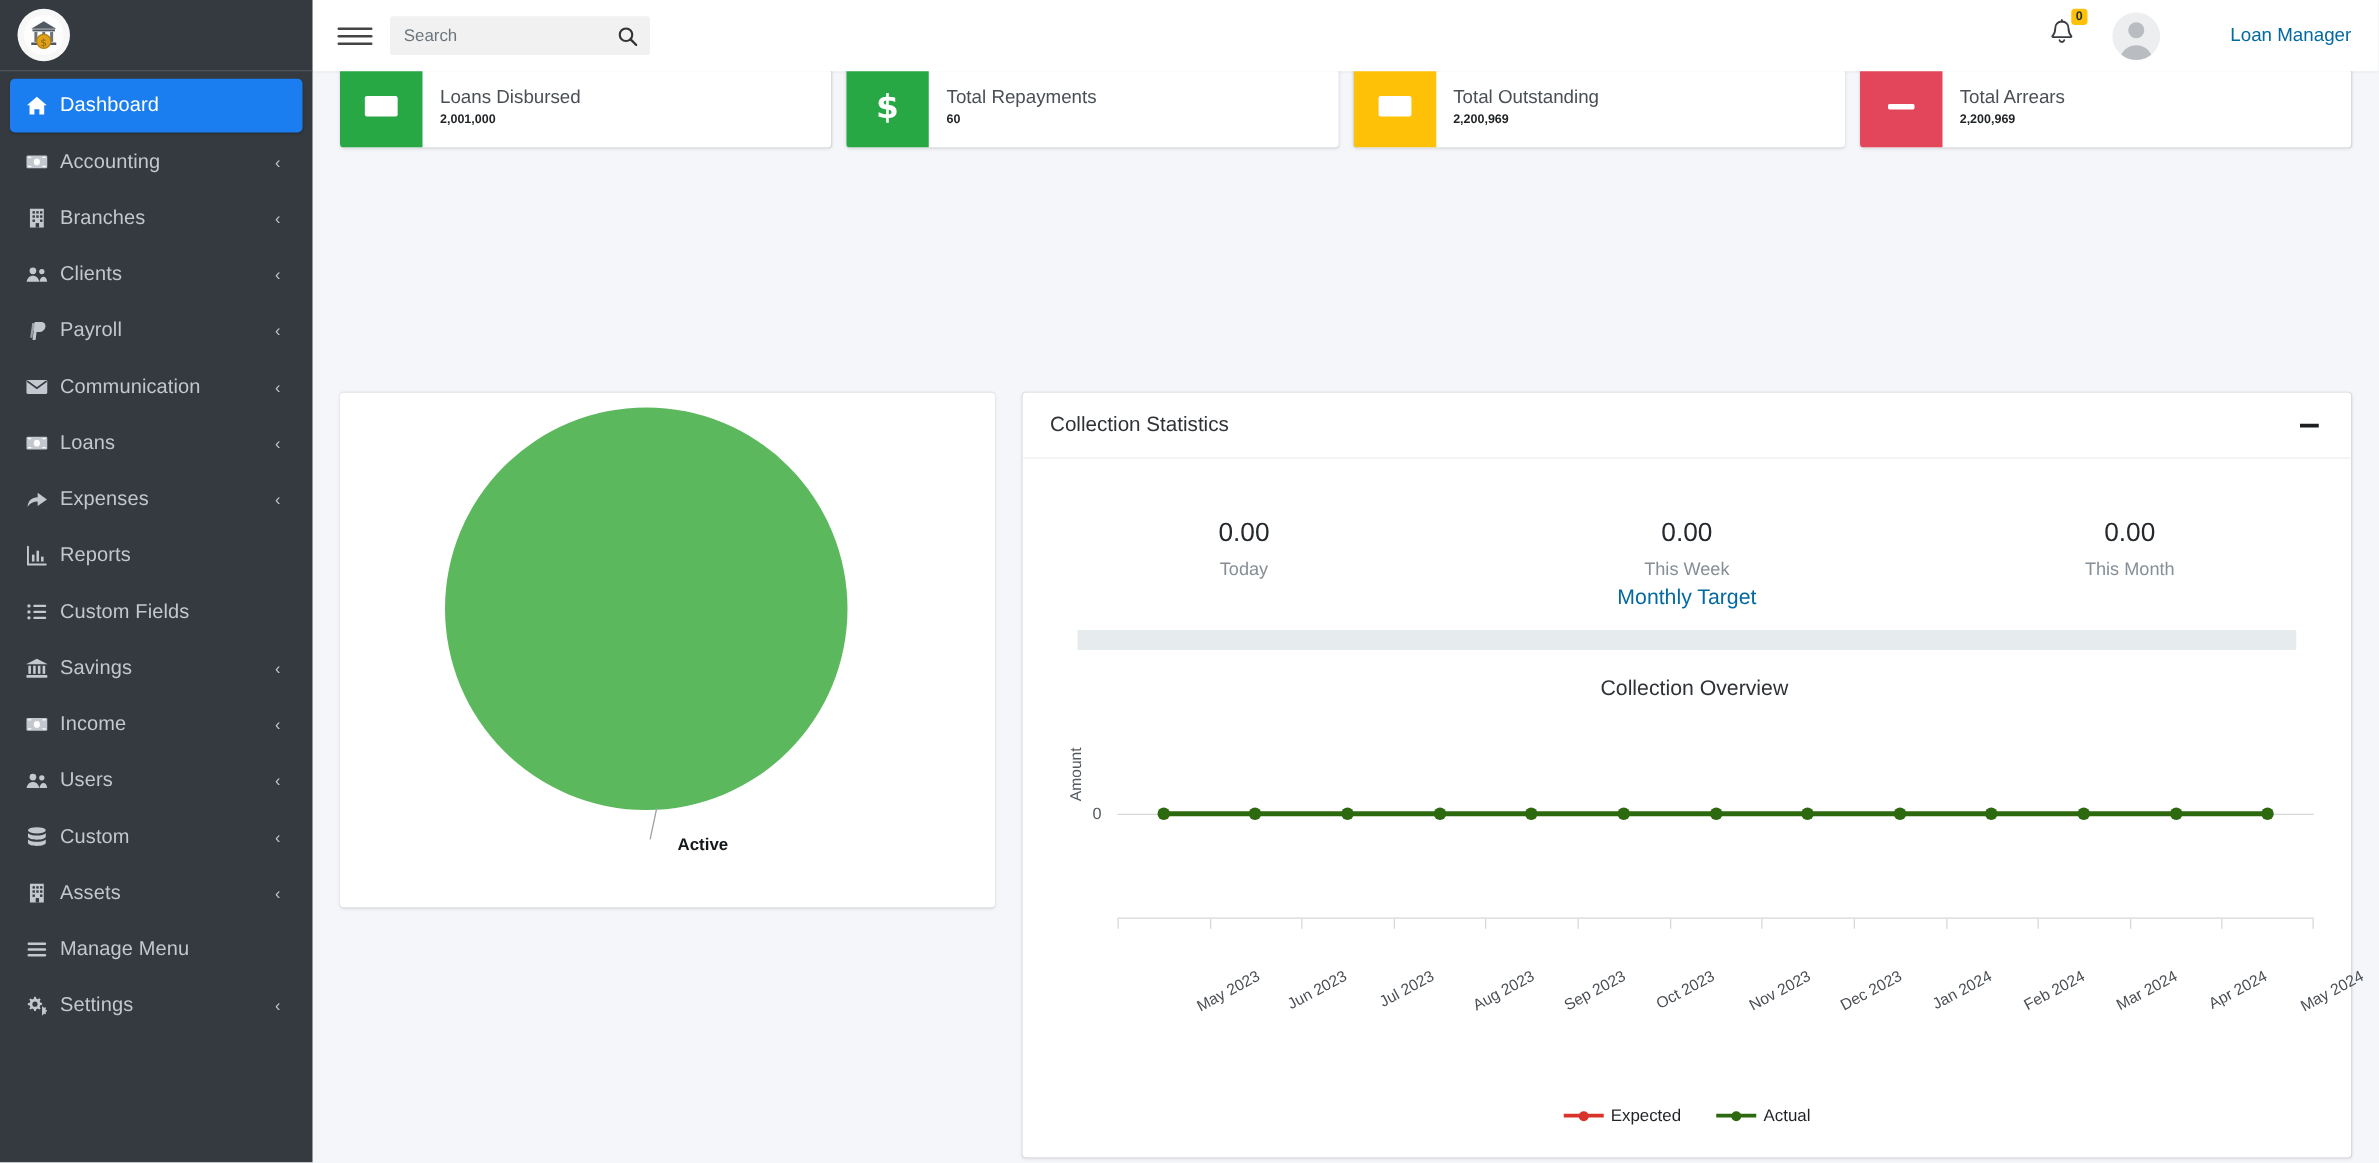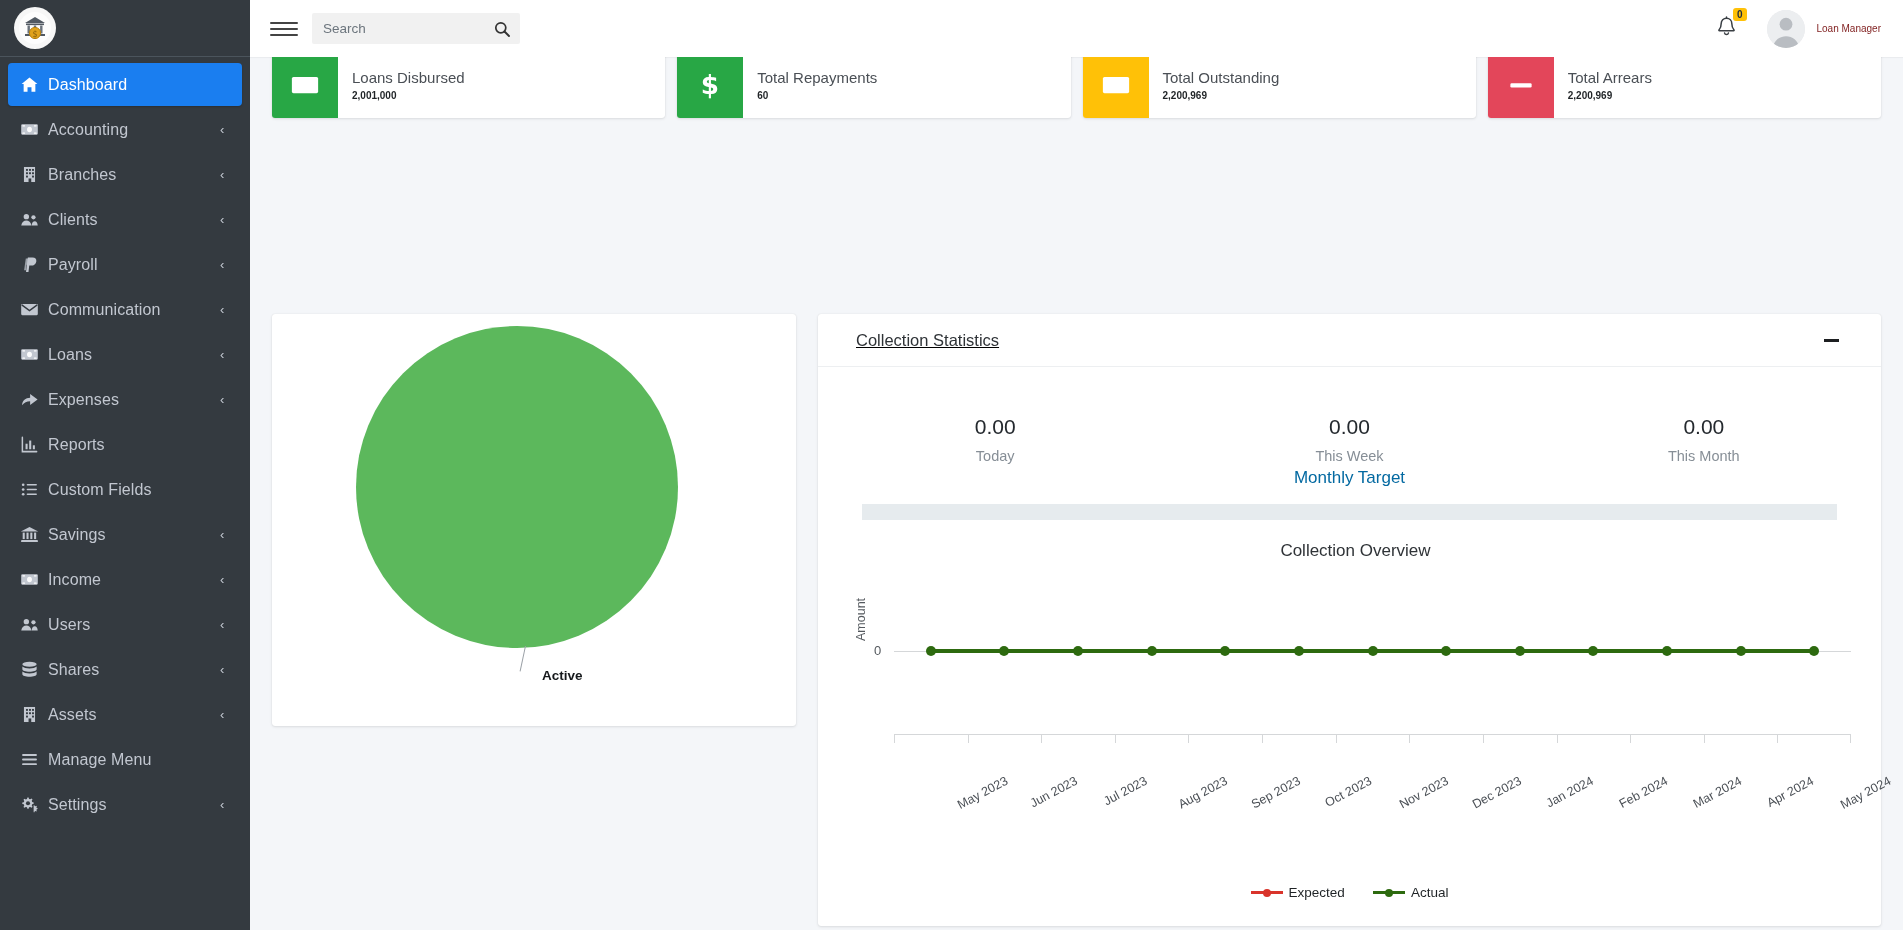--- a/index.html
+++ b/index.html
@@ -115,21 +115,21 @@
     font-size: 10px; font-weight: bold;
     border-radius: 3px; padding: 1px 4px; line-height: 1.1;
   }
   .user-box { display: flex; align-items: center; cursor: pointer; }
   .avatar {
     width: 38px; height: 38px; border-radius: 50%;
     background: #e9eaec; margin-right: 12px;
     display:flex; align-items:flex-end; justify-content:center;
     overflow:hidden;
   }
-  .user-name { font-size: 10px; color: #7f1d1d; }
+  .user-name { font-size: 15px; color: #0369a1; margin-left: 44px; }
 
   
   #content { flex: 1 1 auto; overflow: hidden; position: relative; }
 
   .cards-row {
     display: flex; gap: 12px;
     padding: 0 22px;
     margin-top: -5px;
   }
   .stat-card {
@@ -163,23 +163,22 @@
     background: #ffffff;
     border-radius: 3px;
     box-shadow: 0 0 1px rgba(0,0,0,.125), 0 1px 3px rgba(0,0,0,.1);
   }
   #pie-panel { width: 524px; flex: 0 0 524px; height: 412px; position: relative; }
   #collection-panel { flex: 1 1 auto; height: 612px; display: flex; flex-direction: column; }
 
   .panel-header {
     height: 53px; flex: 0 0 53px;
     display: flex; align-items: center;
-    padding: 0 38px;
+    padding: 0 22px;
     border-bottom: 1px solid #edeff1;
-    text-decoration: underline;
   }
   .panel-title { font-size: 16.5px; color: #2f3337; flex: 1 1 auto; }
   .minimize-btn {
     width: 24px; height: 24px;
     display: flex; align-items: center; justify-content: center;
     cursor: pointer;
   }
   .minimize-btn i {
     display: block; width: 15px; height: 3px; background: #1d1f21;
   }
@@ -462,21 +461,21 @@
       <li class="nav-item">
         <span class="ico">
           <svg width="19" height="19" viewBox="0 0 24 24" aria-hidden="true">
             <g fill="#c2c7d0">
               <ellipse cx="12" cy="5.4" rx="9" ry="3.2"></ellipse>
                 <path d="M3 8.3v3.4c0 1.8 4 3.2 9 3.2s9-1.4 9-3.2V8.3c-1.6 1.6-5 2.4-9 2.4s-7.4-.8-9-2.4z"></path>
                 <path d="M3 14.6V18c0 1.8 4 3.2 9 3.2s9-1.4 9-3.2v-3.4c-1.6 1.6-5 2.4-9 2.4s-7.4-.8-9-2.4z"></path>
             </g>
           </svg>
         </span>
-        <span class="lbl">Shares</span>
+        <span class="lbl">Custom</span>
         <span class="caret">‹</span>
       </li>
       <li class="nav-item">
         <span class="ico">
           <svg width="19" height="19" viewBox="0 0 24 24" aria-hidden="true">
             <rect x="5" y="2.5" width="14" height="19" fill="#c2c7d0"></rect>
                 <g fill="#343a40">
               <rect x="7.6" y="5" width="2.4" height="2.4"></rect>
               <rect x="11.4" y="5" width="2.4" height="2.4"></rect>
               <rect x="15.2" y="5" width="2.4" height="2.4"></rect>

